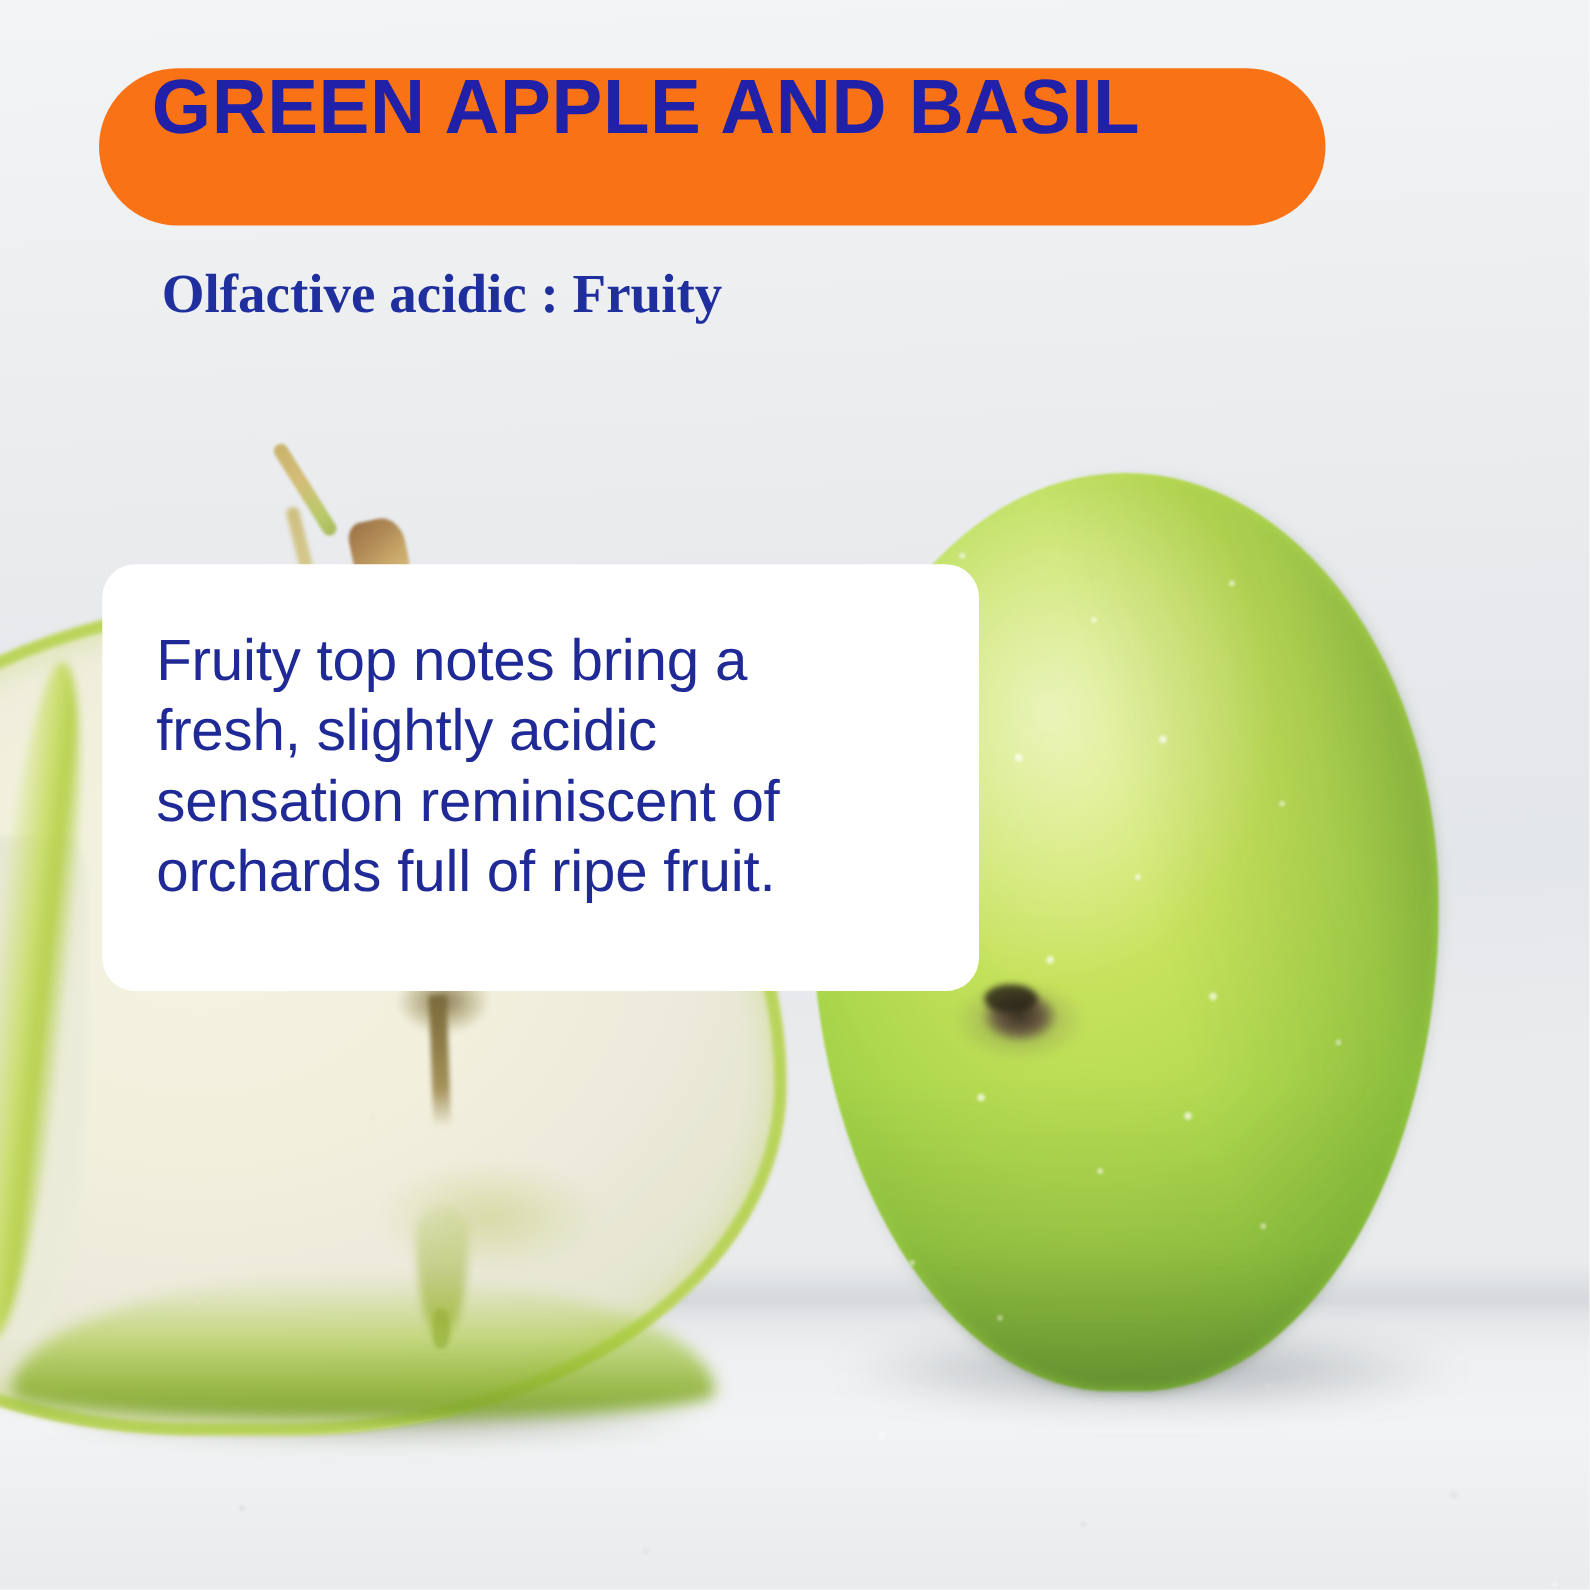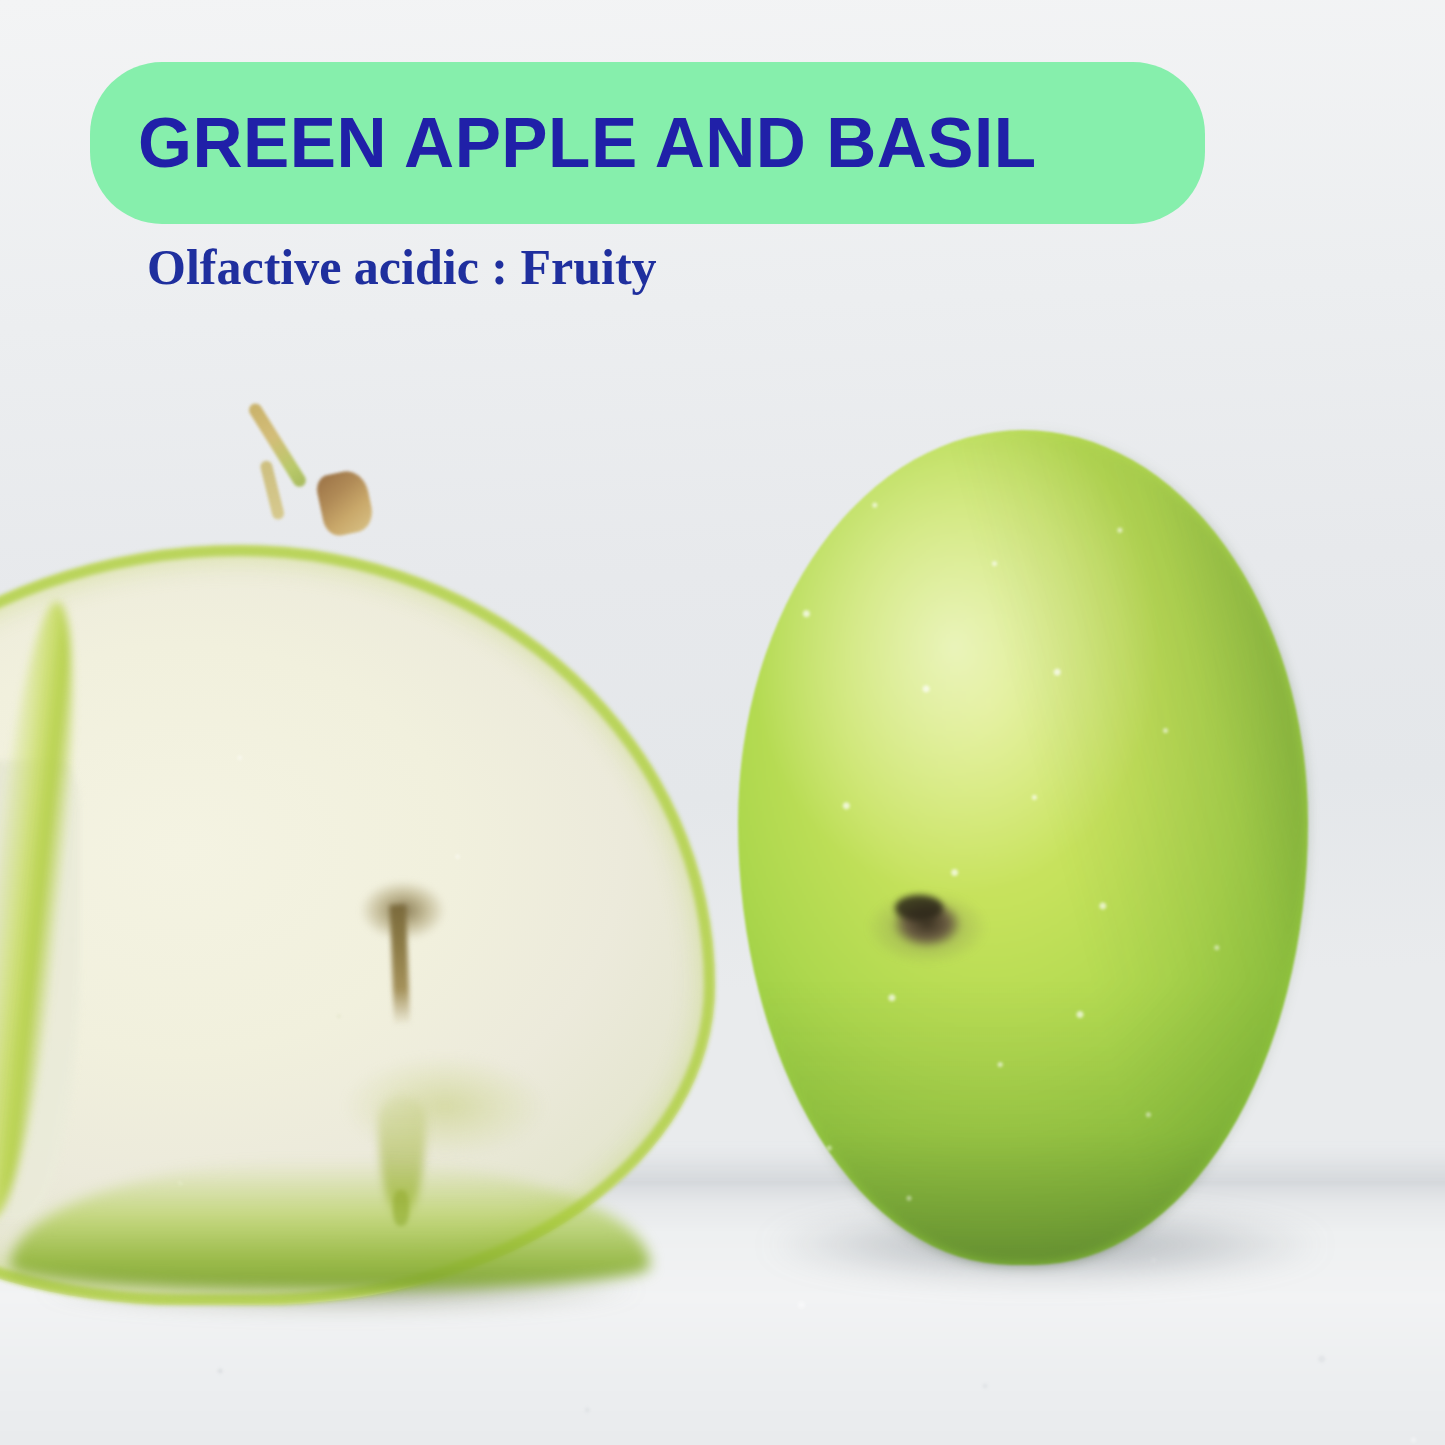--- a/index.html
+++ b/index.html
@@ -291,25 +291,25 @@
     width: 690px; height: 90px;
     border-radius: 50%;
     background: radial-gradient(ellipse 50% 50% at 50% 50%, rgba(96,104,112,.48) 0%, rgba(110,118,126,.25) 50%, rgba(130,138,146,0) 82%);
     filter: blur(14px);
   }
 
   
   .title-banner {
     position: absolute;
     left: 90px; top: 62px;
-    width: 1115px; height: 162px;
+    width: 1115px; height: 143px;
     border-radius: 72px;
-    background: #86efac;
+    background: #f97316;
     display: flex;
-    align-items: center;
+    align-items: flex-start;
     box-sizing: border-box;
     padding: 0 48px;
   }
   .title-text {
     color: #2020a8;
     font-family: "Liberation Sans", sans-serif;
     font-weight: bold;
     font-size: 70px;
     letter-spacing: .5px;
     line-height: 1;
@@ -382,14 +382,20 @@
     <div class="core-stem-line"></div>
     <div class="apple-half-bottomband"></div>
   </div>
 
   <div class="title-banner">
     <span class="title-text">GREEN APPLE AND BASIL</span>
   </div>
 
   <div class="subtitle">Olfactive acidic : Fruity</div>
 
+  <div class="desc-card">
+    <div class="desc-text">Fruity top notes bring a
+fresh, slightly acidic
+sensation reminiscent of
+orchards full of ripe fruit.</div>
+  </div>
 
 </div>
 
 </body></html>

